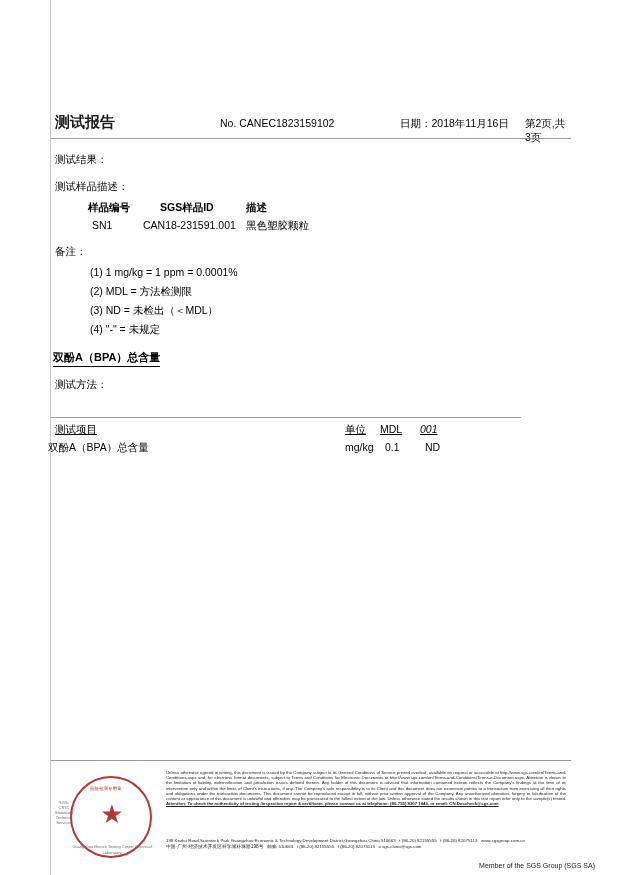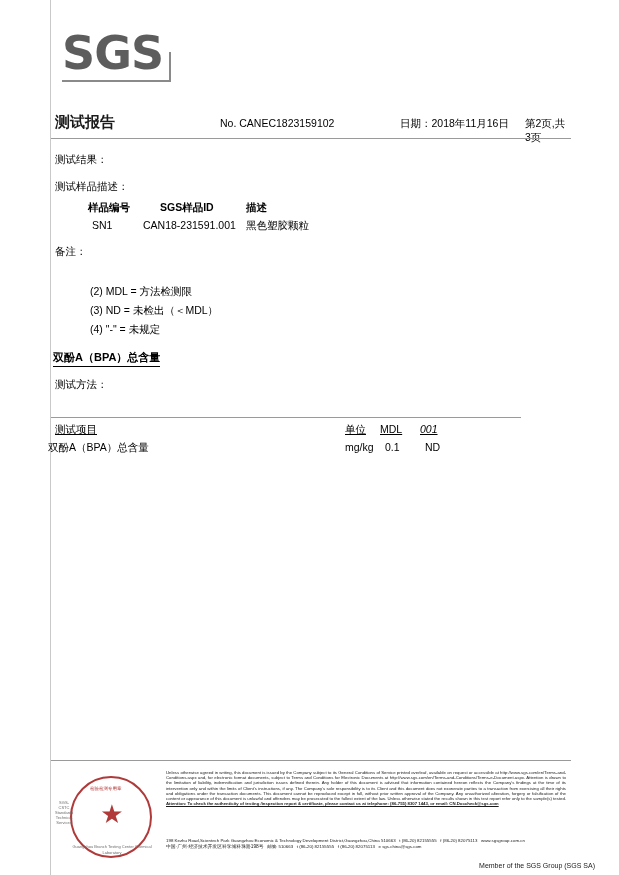--- a/index.html
+++ b/index.html
@@ -247,25 +247,20 @@
     color: #1a1a1a;
   }
 </style>
 </head>
 <body>
 
 <div class="page">
 
   <div class="left-rule"></div>
 
-  <div class="logo-block">
-    <div class="logo-text">SGS</div>
-    <div class="logo-underline"></div>
-    <div class="logo-tick"></div>
-  </div>
 
   <div class="title-row">
     <div class="doc-title">测试报告</div>
     <div class="report-no">No. CANEC1823159102</div>
     <div class="report-date">日期：2018年11月16日</div>
     <div class="report-page">第2页,共3页</div>
   </div>
   <div class="title-rule"></div>
 
   <div class="line results-label">测试结果：</div>
@@ -273,20 +268,21 @@
 
   <div class="line st-h1">样品编号</div>
   <div class="line st-h2">SGS样品ID</div>
   <div class="line st-h3">描述</div>
 
   <div class="line st-c1">SN1</div>
   <div class="line st-c2">CAN18-231591.001</div>
   <div class="line st-c3">黑色塑胶颗粒</div>
 
   <div class="line remarks-label">备注：</div>
+  <div class="line rm1">(1) 1 mg/kg = 1 ppm = 0.0001%</div>
   <div class="line rm2">(2) MDL = 方法检测限</div>
   <div class="line rm3">(3) ND = 未检出（＜MDL）</div>
   <div class="line rm4">(4) "-" = 未规定</div>
 
   <div class="line section-title">双酚A（BPA）总含量</div>
 
   <div class="line method-label">测试方法：</div>
 
   <div class="res-rule-top"></div>
   <div class="line rt-h1 u">测试项目</div>

